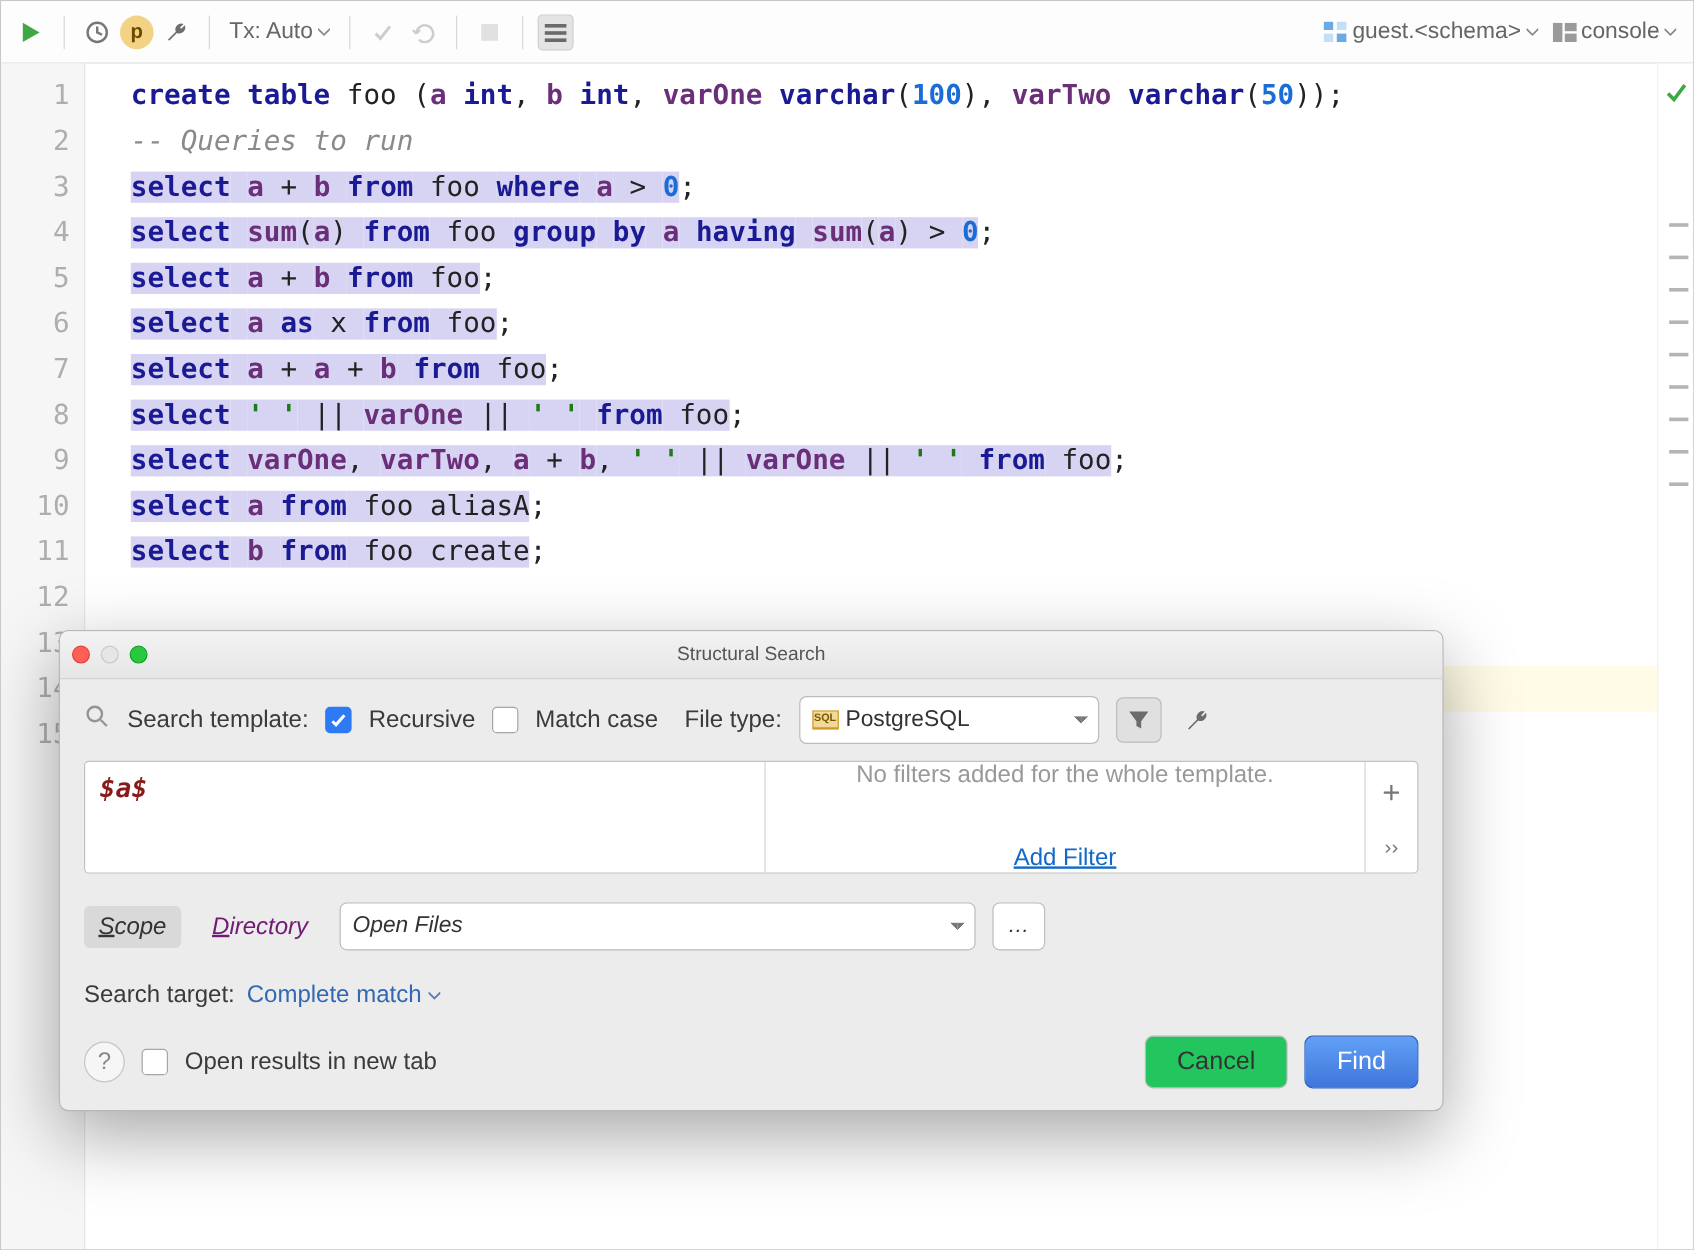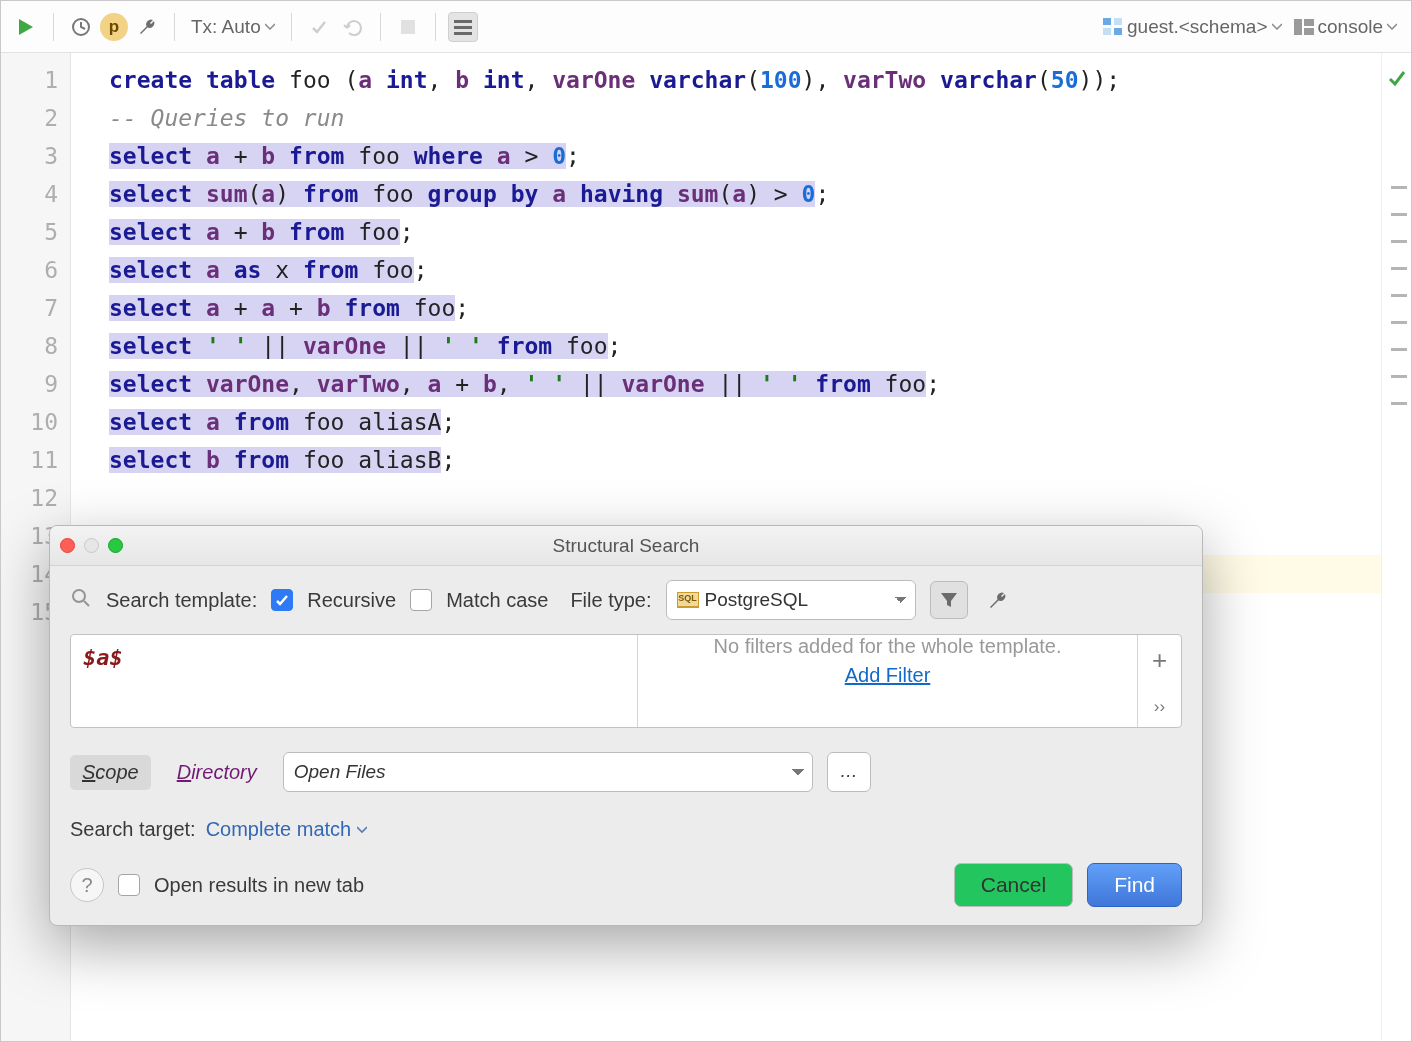--- a/index.html
+++ b/index.html
@@ -85,40 +85,40 @@
     height:40px;background:linear-gradient(#f3f3f3,#e6e6e6);
     border-bottom:1px solid #d3d3d3;
     display:flex;align-items:center;padding:0 10px;
     position:relative;
   }
   .traffic{display:flex;gap:9px;}
   .traffic span{width:15px;height:15px;border-radius:50%;}
   .tl-r{background:#ff5f57;border:1px solid #e24238;}
   .tl-y{background:#e6e6e6;border:1px solid #c9c9c9;}
   .tl-g{background:#28c840;border:1px solid #18a02b;}
-  .dlg-title-text{position:absolute;left:0;right:0;text-align:center;color:#555;font-size:19px;}
+  .dlg-title-text{position:absolute;left:0;right:0;text-align:center;color:#555;font-size:16px;}
   .dlg-body{padding:14px 20px 18px;}
   .row{display:flex;align-items:center;gap:14px;}
   .icon-search{color:#888;}
   .label{color:#3a3a3a;}
   .chk{width:22px;height:22px;border:1px solid #a5a5a5;border-radius:4px;display:inline-flex;align-items:center;justify-content:center;background:#fff;}
   .chk.on{background:#2d7af4;border-color:#2d7af4;color:#fff;}
   select,.combo{
     appearance:none;background:#fff;border:1px solid #bcbcbc;border-radius:6px;
     height:40px;padding:0 34px 0 10px;font-size:19px;color:#333;min-width:150px;
     background-image:linear-gradient(45deg,transparent 50%,#777 50%),linear-gradient(-45deg,transparent 50%,#777 50%);
     background-position:right 14px center,right 8px center;background-size:6px 6px;background-repeat:no-repeat;
   }
   .sql-icon{display:inline-block;width:22px;height:16px;background:#f2d99b;border:1px solid #cc9b2b;border-bottom-width:2px;font-size:9px;color:#7a5900;text-align:center;line-height:11px;font-weight:700;margin-right:6px;}
   .tool-chip{width:38px;height:38px;border:1px solid #bcbcbc;background:#e0e0e0;border-radius:6px;display:flex;align-items:center;justify-content:center;}
   .template-box{
     display:flex;margin-top:14px;border:1px solid #c2c2c2;height:94px;background:#fff;border-radius:4px;overflow:hidden;
   }
   .template-box .left{flex:1;padding:10px 12px;font-family:"SF Mono",Menlo,monospace;font-size:22px;color:#8a1a1a;font-weight:700;font-style:italic;}
-  .template-box .right{width:500px;border-left:1px solid #d4d4d4;display:flex;flex-direction:column;align-items:center;justify-content:flex-start;gap:6px;color:#999;font-size:20px;}
+  .template-box .right{width:500px;border-left:1px solid #d4d4d4;display:flex;flex-direction:column;align-items:center;justify-content:space-between;gap:6px;color:#999;font-size:20px;}
   .side-col{width:44px;border-left:1px solid #d4d4d4;display:flex;flex-direction:column;align-items:center;justify-content:space-around;color:#888;font-size:22px;}
   .addfilter{color:var(--link);text-decoration:underline;cursor:pointer;}
   .row2{display:flex;align-items:center;gap:14px;margin-top:24px;font-style:italic;}
   .scope-tab{background:#d9d9d9;border-radius:5px;padding:6px 12px;color:#333;}
   .dir-tab{padding:6px 12px;color:#701a75;}
   .scope-combo{flex:1;max-width:530px;}
   .dots{width:44px;height:40px;border:1px solid #bcbcbc;border-radius:6px;background:#fff;text-align:center;line-height:36px;font-size:18px;}
   .st-row{display:flex;align-items:center;gap:10px;margin-top:26px;font-size:20px;}
   .st-link{color:#3368b5;display:flex;align-items:center;gap:6px;cursor:pointer;}
   .footer{display:flex;align-items:center;gap:14px;margin-top:22px;}
@@ -229,21 +229,21 @@
       <span class="ln"><span class="kw">create</span><span class=""> </span><span class="kw">table</span><span class=""> foo (</span><span class="id">a</span><span class=""> </span><span class="kw">int</span><span class="">, </span><span class="id">b</span><span class=""> </span><span class="kw">int</span><span class="">, </span><span class="id">varOne</span><span class=""> </span><span class="kw">varchar</span><span class="">(</span><span class="lit">100</span><span class="">), </span><span class="id">varTwo</span><span class=""> </span><span class="kw">varchar</span><span class="">(</span><span class="lit">50</span><span class="">));</span></span>
       <span class="ln"><span class="cm">-- Queries to run</span></span>
       <span class="ln"><span class="kw hl">select</span><span class="hl"> </span><span class="id hl">a</span><span class="hl"> + </span><span class="id hl">b</span><span class="hl"> </span><span class="kw hl">from</span><span class="hl"> foo </span><span class="kw hl">where</span><span class="hl"> </span><span class="id hl">a</span><span class="hl"> &gt; </span><span class="lit hl">0</span><span class="">;</span></span>
       <span class="ln"><span class="kw hl">select</span><span class="hl"> </span><span class="fn hl">sum</span><span class="hl">(</span><span class="id hl">a</span><span class="hl">) </span><span class="kw hl">from</span><span class="hl"> foo </span><span class="kw hl">group</span><span class="hl"> </span><span class="kw hl">by</span><span class="hl"> </span><span class="id hl">a</span><span class="hl"> </span><span class="kw hl">having</span><span class="hl"> </span><span class="fn hl">sum</span><span class="hl">(</span><span class="id hl">a</span><span class="hl">) &gt; </span><span class="lit hl">0</span><span class="">;</span></span>
       <span class="ln"><span class="kw hl">select</span><span class="hl"> </span><span class="id hl">a</span><span class="hl"> + </span><span class="id hl">b</span><span class="hl"> </span><span class="kw hl">from</span><span class="hl"> foo</span><span class="">;</span></span>
       <span class="ln"><span class="kw hl">select</span><span class="hl"> </span><span class="id hl">a</span><span class="hl"> </span><span class="kw hl">as</span><span class="hl"> x </span><span class="kw hl">from</span><span class="hl"> foo</span><span class="">;</span></span>
       <span class="ln"><span class="kw hl">select</span><span class="hl"> </span><span class="id hl">a</span><span class="hl"> + </span><span class="id hl">a</span><span class="hl"> + </span><span class="id hl">b</span><span class="hl"> </span><span class="kw hl">from</span><span class="hl"> foo</span><span class="">;</span></span>
       <span class="ln"><span class="kw hl">select</span><span class="hl"> </span><span class="str hl">' '</span><span class="hl"> || </span><span class="id hl">varOne</span><span class="hl"> || </span><span class="str hl">' '</span><span class="hl"> </span><span class="kw hl">from</span><span class="hl"> foo</span><span class="">;</span></span>
       <span class="ln"><span class="kw hl">select</span><span class="hl"> </span><span class="id hl">varOne</span><span class="hl">, </span><span class="id hl">varTwo</span><span class="hl">, </span><span class="id hl">a</span><span class="hl"> + </span><span class="id hl">b</span><span class="hl">, </span><span class="str hl">' '</span><span class="hl"> || </span><span class="id hl">varOne</span><span class="hl"> || </span><span class="str hl">' '</span><span class="hl"> </span><span class="kw hl">from</span><span class="hl"> foo</span><span class="">;</span></span>
       <span class="ln"><span class="kw hl">select</span><span class="hl"> </span><span class="id hl">a</span><span class="hl"> </span><span class="kw hl">from</span><span class="hl"> foo aliasA</span><span class="">;</span></span>
-      <span class="ln"><span class="kw hl">select</span><span class="hl"> </span><span class="id hl">b</span><span class="hl"> </span><span class="kw hl">from</span><span class="hl"> foo aliasB</span><span class="">;</span></span>
+      <span class="ln"><span class="kw hl">select</span><span class="hl"> </span><span class="id hl">b</span><span class="hl"> </span><span class="kw hl">from</span><span class="hl"> foo create</span><span class="">;</span></span>
       <span class="ln"></span>
       <span class="ln"></span>
       <span class="ln current-line"></span>
     </div>
   <div class="right-strip">
     <span class="check-ok">
       <svg width="20" height="20" fill="none" stroke="#3fa845" stroke-width="3">
           <path d="M3 11l5 5 9-12"></path>
         </svg>
     </span>

